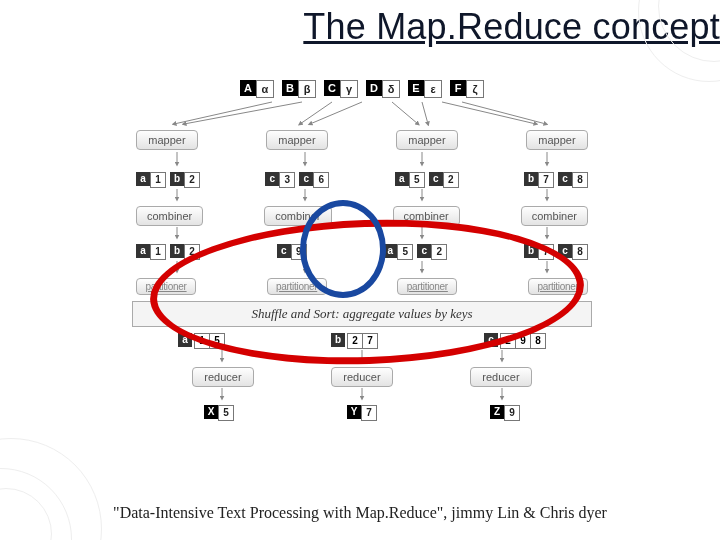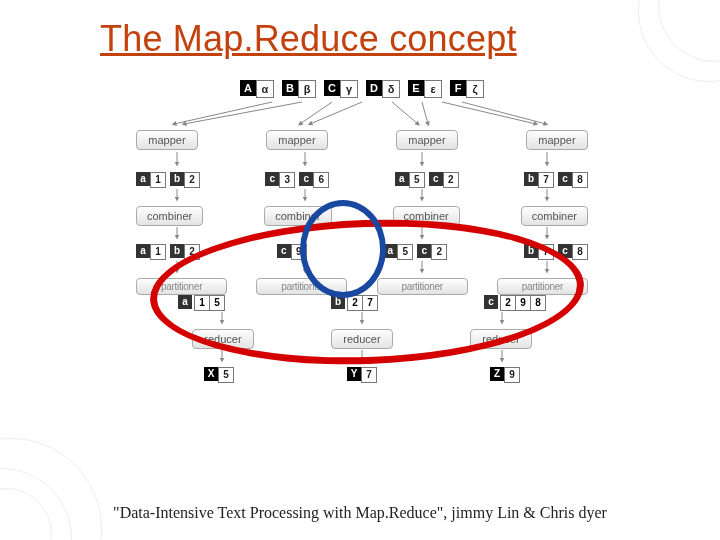--- a/index.html
+++ b/index.html
@@ -19,25 +19,26 @@
   }
   .deco-circle.tr1 { width: 140px; height: 140px; right: -60px; top: -60px;}
   .deco-circle.tr2 { width: 110px; height: 110px; right: -50px; top: -50px;}
   .deco-circle.bl1 { width: 180px; height: 180px; left: -80px; bottom: -80px;}
   .deco-circle.bl2 { width: 140px; height: 140px; left: -70px; bottom: -70px;}
   .deco-circle.bl3 { width: 90px; height: 90px; left: -40px; bottom: -40px;}
 
   .title {
     font-family: Helvetica, Arial, sans-serif;
     font-size: 36px;
-    color: #c2410c;
+    color: #0f172a;
     text-decoration: underline;
     margin-left: 100px;
-    margin-top: 18px;
+    margin-top: 6px;
     letter-spacing: 0.2px;
+    text-align: right;
   }
   .diagram-wrap {
     position: absolute;
     left: 122px;
     top: 80px;
     width: 480px;
     height: 400px;
   }
   .row { display: flex; justify-content: space-between; margin-bottom: 0; align-items: center; position: relative;}
   .row.center6 { justify-content: center; gap: 8px; margin-top: 0;}
@@ -59,21 +60,21 @@
     border:1px solid #aaa;
     border-radius:4px;
     background: linear-gradient(#fefefe,#e3e3e3);
     font-family: Arial, sans-serif;
     font-size:11px;
     text-align:center;
     padding:3px 10px;
     min-width:62px; box-sizing:border-box;
     color:#555;
   }
-  .node.small { font-size:10px; letter-spacing:-0.3px; min-width:60px; padding:2px 24px; color:#888;}
+  .node.small { font-size:10px; letter-spacing:-0.3px; min-width:60px; padding:2px 8px; color:#888;text-decoration:underline;}
 
   .shufflebox {
     border:1px solid #aaa;
     background:#f4f4f4;
     font-family: Georgia, serif;
     font-style:italic;
     font-size:13px;
     text-align:center;
     color:#333;
     padding:4px 10px;
@@ -301,20 +302,21 @@
 
   
   <div class="row nodes4">
     <div class="node small">partitioner</div>
     <div class="node small">partitioner</div>
     <div class="node small">partitioner</div>
     <div class="node small">partitioner</div>
   </div>
 
   
+  <div class="shufflebox">Shuffle and Sort: aggregate values by keys</div>
 
   
   <div class="row kv3">
     <div class="kvv">
       <div class="k">a</div>
       <div class="vs">
           <span>1</span>
           <span>5</span>
         </div>
     </div>

